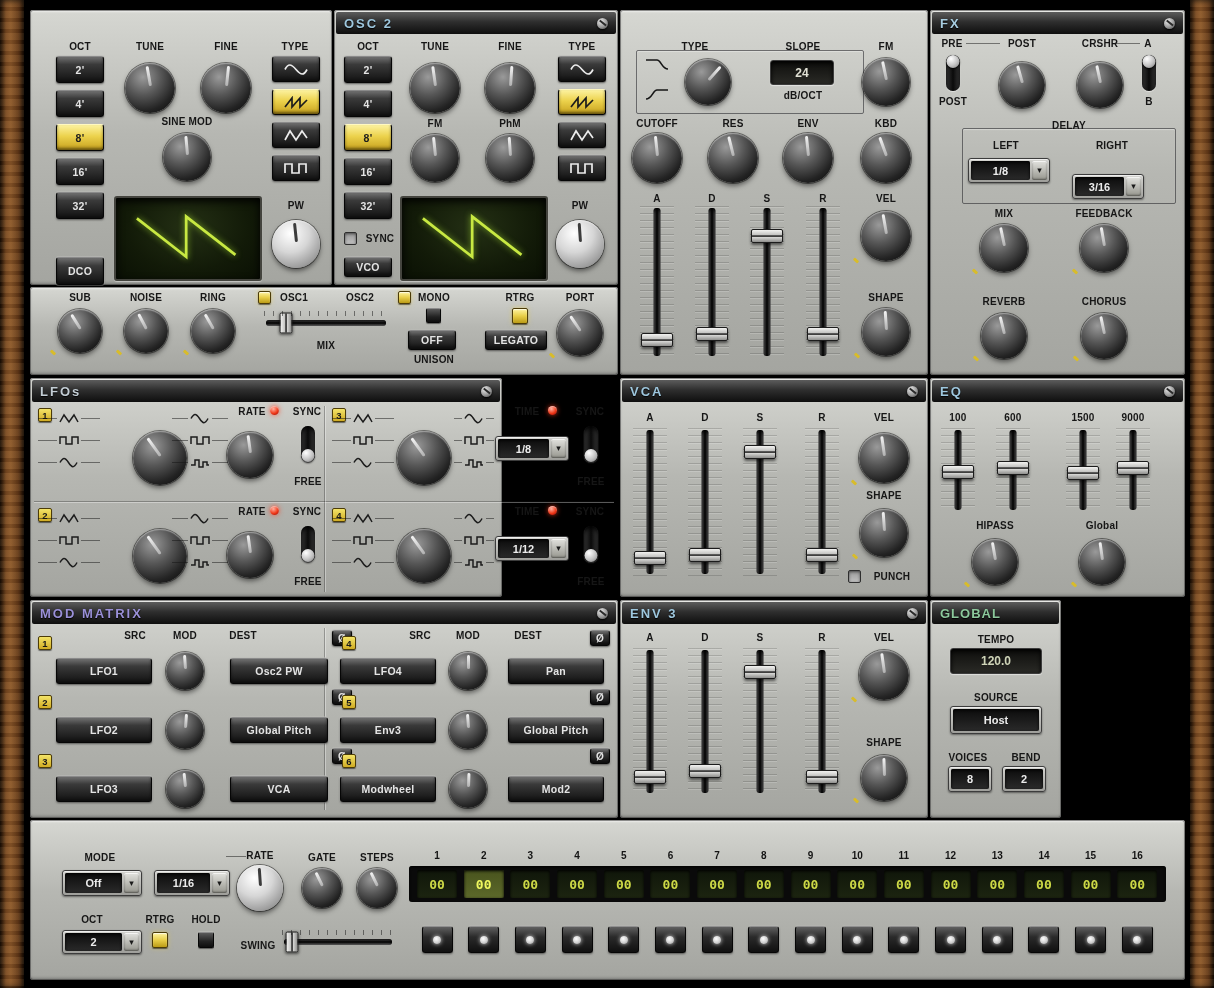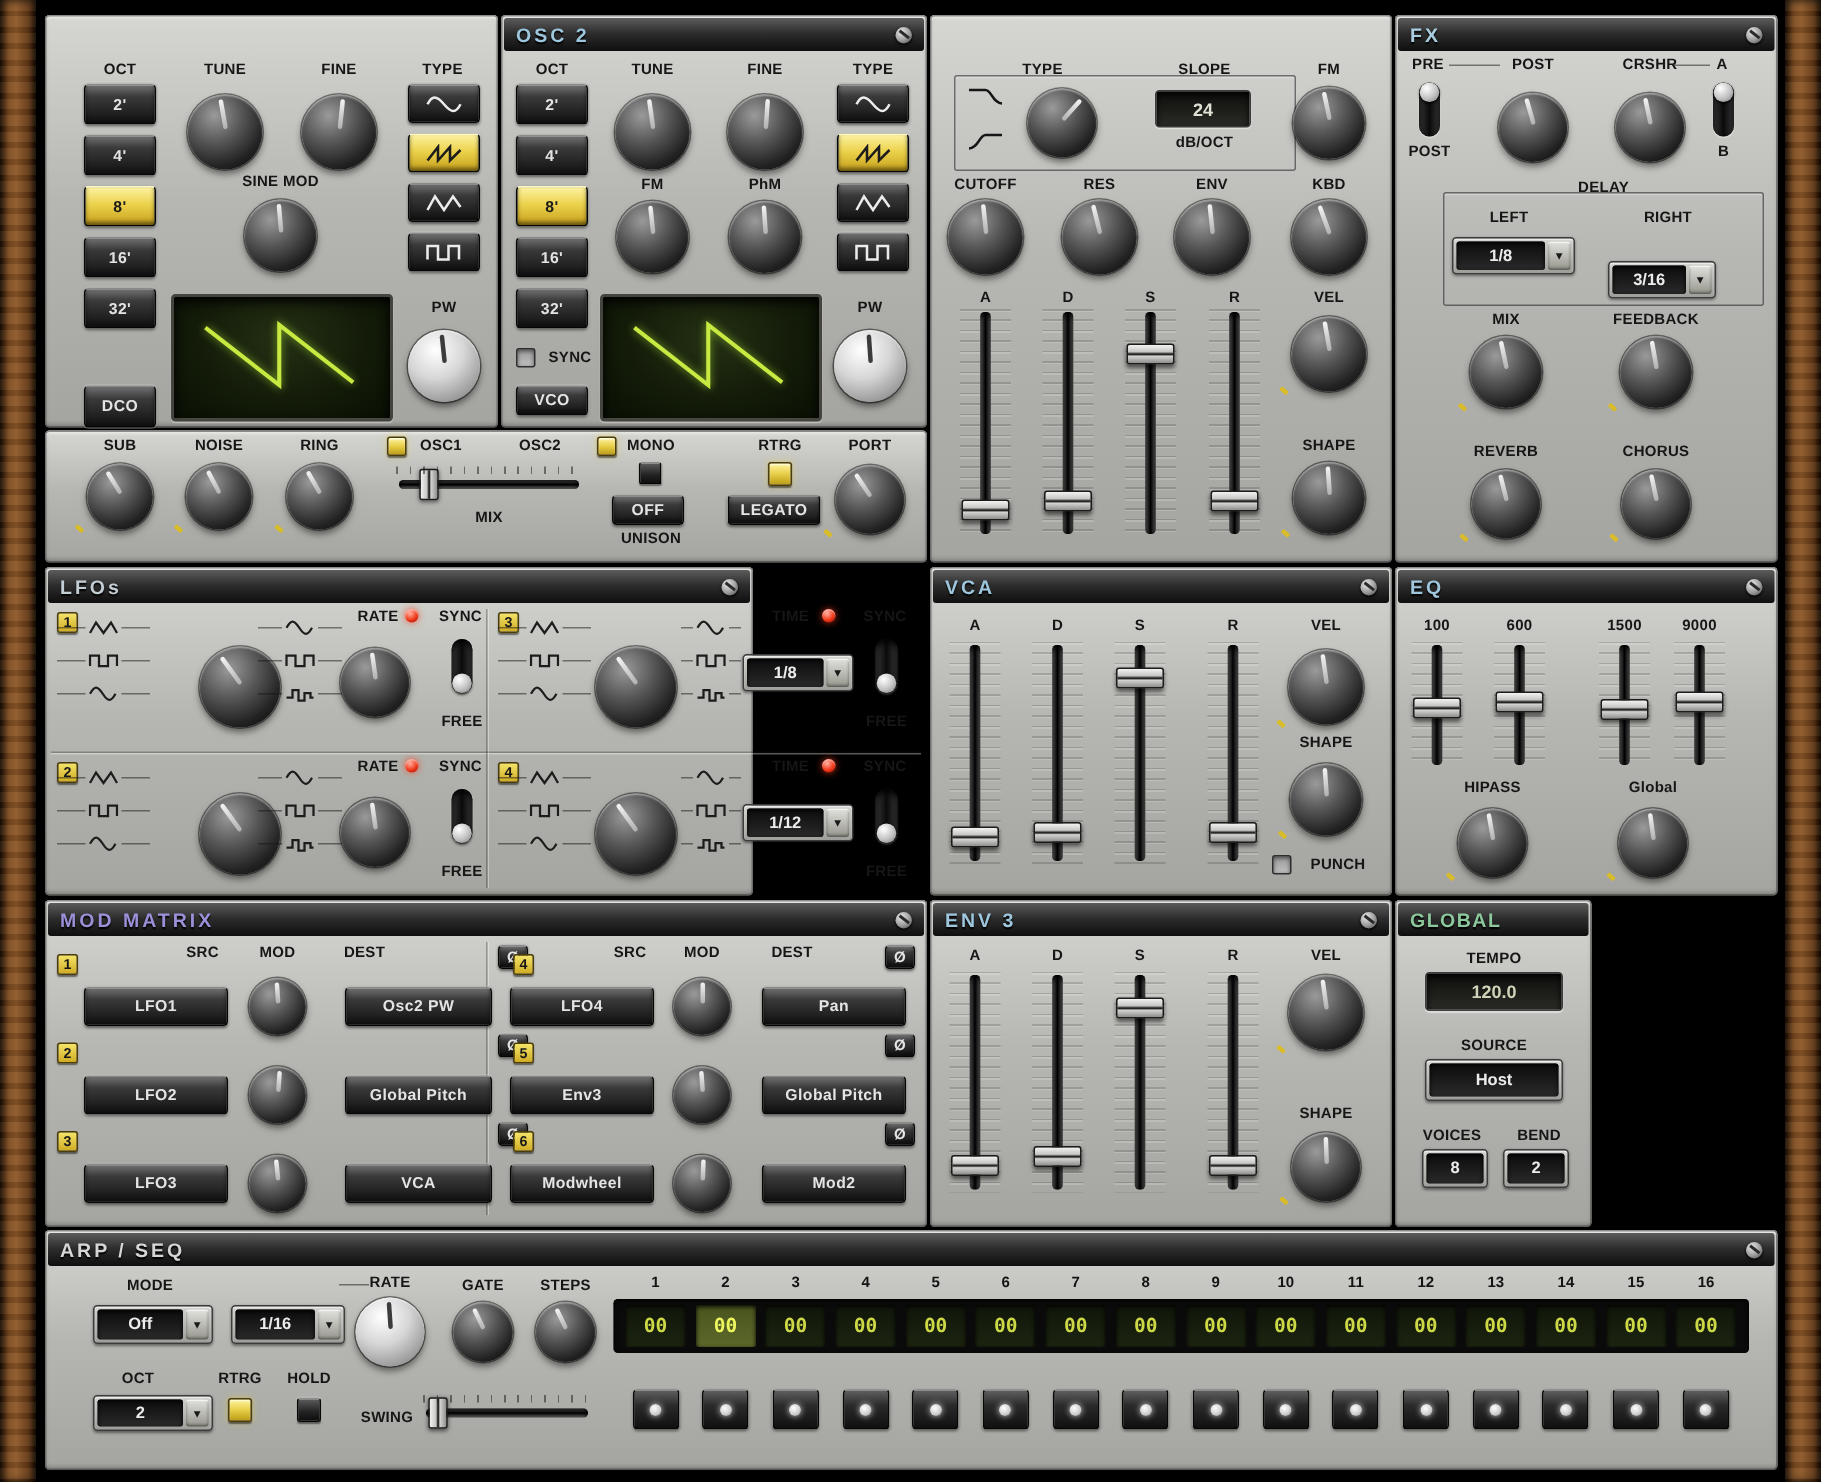--- a/index.html
+++ b/index.html
@@ -597,24 +597,20 @@
   <div class="sel" style="left:18px;top:166px;width:44px;height:26px">
     <span class="val">8</span>
   </div>
   <div class="sel" style="left:72px;top:166px;width:44px;height:26px">
     <span class="val">2</span>
   </div>
 </section>
 
 
 <section class="sec" style="left:30px;top:820px;width:1155px;height:160px">
-  <div class="hd" style="color:#d6d6d6">
-    <span>ARP / SEQ</span>
-    <span class="screw"></span>
-  </div>
   <span class="lbl" style="left:70px;top:32px">MODE</span>
   <div class="hr" style="left:196px;top:36px;width:20px"></div>
   <span class="lbl" style="left:230px;top:30px">RATE</span>
   <span class="lbl" style="left:292px;top:32px">GATE</span>
   <span class="lbl" style="left:347px;top:32px">STEPS</span>
   <div class="sel" style="left:32px;top:50px;width:80px;height:26px">
     <span class="val">Off</span>
     <span class="arr"></span>
   </div>
   <div class="sel" style="left:124px;top:50px;width:76px;height:26px">

